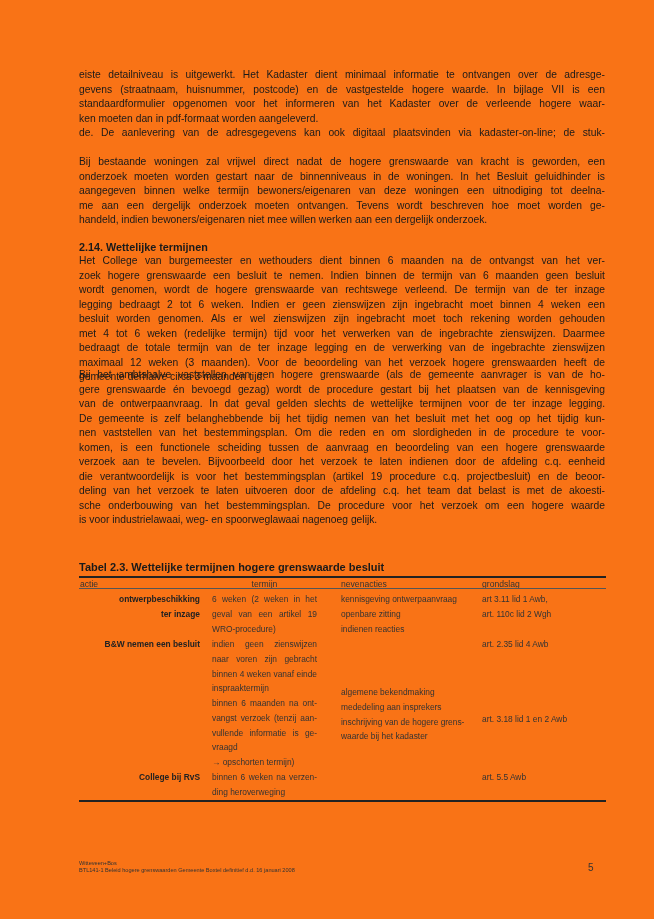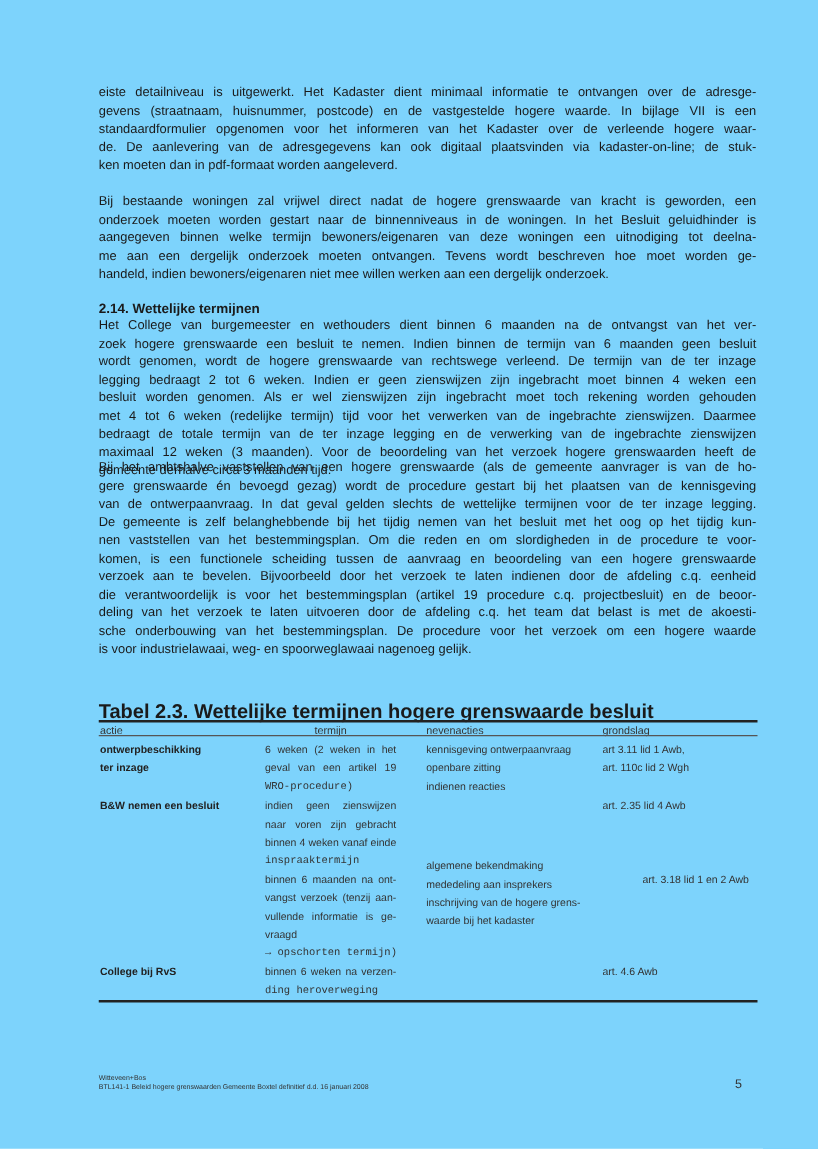--- a/index.html
+++ b/index.html
@@ -1,50 +1,50 @@
 <!DOCTYPE html>
 <html><head>
 <meta charset="utf-8">
 <style>
   html, body { margin: 0; padding: 0; background: #ffffff; }
   body { width: 654px; height: 919px; position: relative; overflow: hidden;
          font-family: "Liberation Sans", sans-serif; color: #1a1a1a; }
-  .page { position: absolute; left: 0; top: 0; width: 654px; height: 919px; background: #7dd3fc; }
+  .page { position: absolute; left: 0; top: 0; width: 654px; height: 919px; background: #f97316; }
   .p { position: absolute; left: 79px; width: 526px; font-size: 10.3px; line-height: 14.5px;
        text-align: justify; }
   .p .ln { display: block; white-space: nowrap; text-align-last: justify; }
   .p .ln.last { text-align-last: left; }
   .h { position: absolute; left: 79px; font-size: 10.8px; font-weight: bold; text-align: right; }
-  .tcap { position: absolute; left: 79px; top: 561px; font-size: 16px; font-weight: bold; }
+  .tcap { position: absolute; left: 79px; top: 561px; font-size: 11px; font-weight: bold; }
   .rule { position: absolute; left: 79px; width: 527px; background: #222; }
   .tbl { position: absolute; left: 79px; top: 577px; width: 527px; font-size: 8.4px; line-height: 14.8px; color: #333; }
   .th { position: absolute; top: 0; font-size: 8.6px; }
   .cell { position: absolute; }
   .cell .ln { display: block; white-space: nowrap; }
   .c1 { left: 1px; width: 120px; }
   .c2 { left: 133px; width: 105px; text-align: justify; }
   .c2 .ln { text-align-last: justify; }
-  .c2 .ln.last { text-align-last: left; font-family: Liberation Mono, monospace; }
+  .c2 .ln.last { text-align-last: left; }
   .c3 { left: 262px; width: 135px; }
   .c4 { left: 403px; width: 124px; }
-  .bold { font-weight: bold; color: #222; }
+  .bold { font-weight: bold; color: #222; text-align: right; }
   .footer { position: absolute; left: 79px; top: 860px; font-size: 5.6px; line-height: 7px; color: #333; }
   .pagenum { position: absolute; left: 588px; top: 862px; font-size: 10px; color: #333; }
 </style>
 </head>
 <body>
 
 <div class="page">
 
   <div class="p" style="top:68px;">
       <span class="ln">eiste detailniveau is uitgewerkt. Het Kadaster dient minimaal informatie te ontvangen over de adresge-</span>
       <span class="ln">gevens (straatnaam, huisnummer, postcode) en de vastgestelde hogere waarde. In bijlage VII is een</span>
       <span class="ln">standaardformulier opgenomen voor het informeren van het Kadaster over de verleende hogere waar-</span>
+      <span class="ln last">ken moeten dan in pdf-formaat worden aangeleverd.</span>
       <span class="ln">de. De aanlevering van de adresgegevens kan ook digitaal plaatsvinden via kadaster-on-line; de stuk-</span>
-      <span class="ln last">ken moeten dan in pdf-formaat worden aangeleverd.</span>
     </div>
   <div class="p" style="top:155px;">
       <span class="ln">Bij bestaande woningen zal vrijwel direct nadat de hogere grenswaarde van kracht is geworden, een</span>
       <span class="ln">onderzoek moeten worden gestart naar de binnenniveaus in de woningen. In het Besluit geluidhinder is</span>
       <span class="ln">aangegeven binnen welke termijn bewoners/eigenaren van deze woningen een uitnodiging tot deelna-</span>
       <span class="ln">me aan een dergelijk onderzoek moeten ontvangen. Tevens wordt beschreven hoe moet worden ge-</span>
       <span class="ln last">handeld, indien bewoners/eigenaren niet mee willen werken aan een dergelijk onderzoek.</span>
     </div>
 
   <div class="h" style="top:241px;">2.14. Wettelijke termijnen</div>
@@ -121,33 +121,33 @@
         <span class="ln last">art. 2.35 lid 4 Awb</span>
       </div>
 
     <div class="cell c2" style="top:119px;">
         <span class="ln">binnen 6 maanden na ont-</span>
         <span class="ln">vangst verzoek (tenzij aan-</span>
         <span class="ln">vullende informatie is ge-</span>
         <span class="ln">vraagd</span>
         <span class="ln last">→ opschorten termijn)</span>
       </div>
-    <div class="cell c4" style="top:119px;margin-left:32px;">
+    <div class="cell c4" style="top:135px;">
         <span class="ln last">art. 3.18 lid 1 en 2 Awb</span>
       </div>
 
     <div class="cell c1 bold" style="top:193px;">
         <span class="ln last">College bij RvS</span>
       </div>
     <div class="cell c2" style="top:193px;">
         <span class="ln">binnen 6 weken na verzen-</span>
         <span class="ln last">ding heroverweging</span>
       </div>
     <div class="cell c4" style="top:193px;">
-        <span class="ln last">art. 4.6 Awb</span>
+        <span class="ln last">art. 5.5 Awb</span>
       </div>
   </div>
 
   <div class="rule" style="top:588px;height:1px;background:#555;"></div>
   <div class="rule" style="top:800px;height:1.5px;"></div>
 
   <div class="footer">
     <div>Witteveen+Bos</div>
     <div>BTL141-1 Beleid hogere grenswaarden Gemeente Boxtel definitief d.d. 16 januari 2008</div>
   </div>

